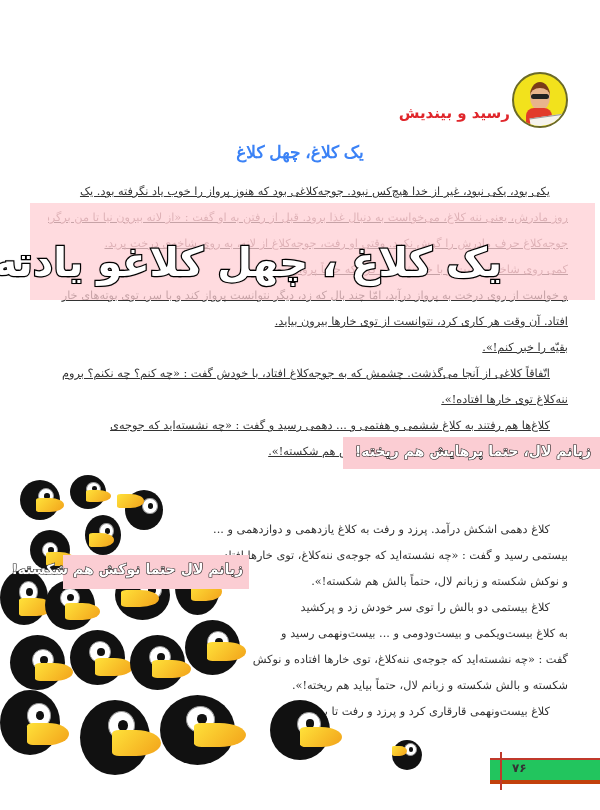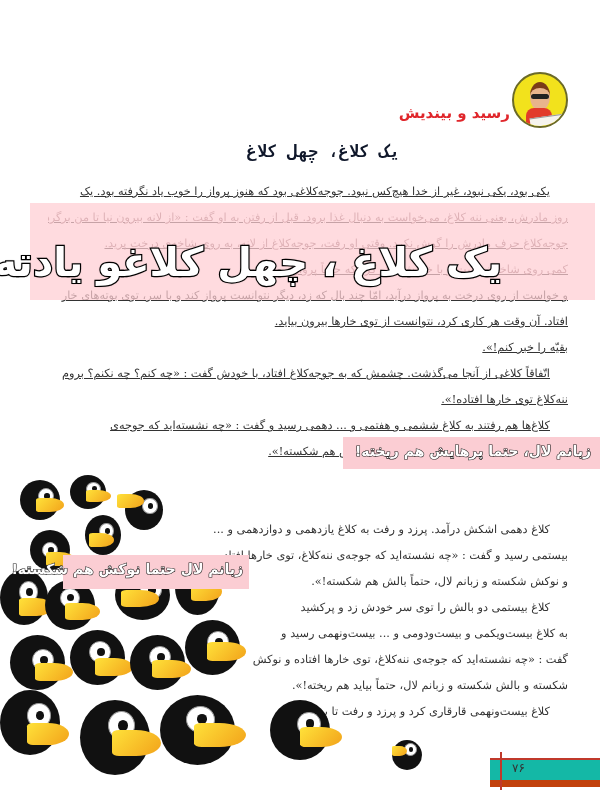--- a/index.html
+++ b/index.html
@@ -17,22 +17,22 @@
   }
   .badge .kid-head { position:absolute; left:16px; top:8px; width:20px; height:22px; border-radius:50% 50% 45% 45%; background:#e8b48c; border-top:6px solid #7a3b18; }
   .badge .kid-glasses { position:absolute; left:17px; top:20px; width:18px; height:5px; background:#222; border-radius:3px; }
   .badge .kid-shirt { position:absolute; left:12px; top:34px; width:26px; height:16px; background:#e23a2a; border-radius:8px 8px 0 0; }
   .badge .book { position:absolute; left:16px; top:42px; width:36px; height:8px; background:#f6f4ee; border-top:1px solid #999; transform:rotate(-8deg); }
   .section-label {
     right:90px; top:104px; font-size:15px; font-weight:bold; color:#e0262b;
     white-space:nowrap; line-height:18px;
   }
   .story-title {
-    left:200px; width:200px; top:142px; 
-    font-family:Liberation Mono, monospace; font-weight:bold; font-size:17px; color:#0f172a;
+    left:200px; width:200px; top:142px; text-align:center;
+    font-family:Liberation Sans, sans-serif; font-weight:bold; font-size:17px; color:#3b82f6;
     line-height:22px;
   }
   
   .text-block {
     position:absolute; left:48px; width:520px;
     font-family:"DejaVu Serif", serif; font-size:11.3px; color:#333;
     line-height:26px; text-align:justify; text-align-last:right;
   }
   .line { height:26px; white-space:nowrap; overflow:hidden; text-align:right; }
   .line.indent { padding-right:18px; }
@@ -56,22 +56,23 @@
   .caption1 { left:343px; top:437px; width:248px; height:26px; }
   .caption2 { left:63px; top:555px; width:174px; height:28px; }
   
   .crow { position:absolute; border-radius:50%; background:#111; }
   .crow .eye { position:absolute; width:36%; height:36%; border-radius:50%; background:#fff; border:1px solid #999; }
   .crow .eye::after { content:""; position:absolute; left:35%; top:30%; width:40%; height:40%; border-radius:50%; background:#111; }
   .crow .beak { position:absolute; width:70%; height:34%; background:linear-gradient(135deg,#ffe23a,#f2a21a); border-radius:20% 70% 70% 20%; }
   .crowd { left:0; top:470px; width:250px; height:330px; }
   .page-num-box {
     left:490px; top:758px; width:110px; height:20px;
-    border-top:2px solid #c0392b; border-bottom:7px solid #c2410c;
-    background:#14b8a6;
+    border-top:2px solid #c0392b; border-bottom:4px solid #c2410c;
+    background:#22c55e;
+    font-weight:bold;
   }
   .page-num-box::before { content:""; position:absolute; left:10px; top:-8px; width:2px; height:38px; background:#c0392b; }
   .page-num { position:absolute; left:22px; top:1px; font-size:12px; color:#333; direction:ltr; font-family:"DejaVu Sans", sans-serif; }
 </style>
 </head>
 <body>
 
 <div class="abs badge">
   <div class="kid-head"></div>
     <div class="kid-glasses"></div>

